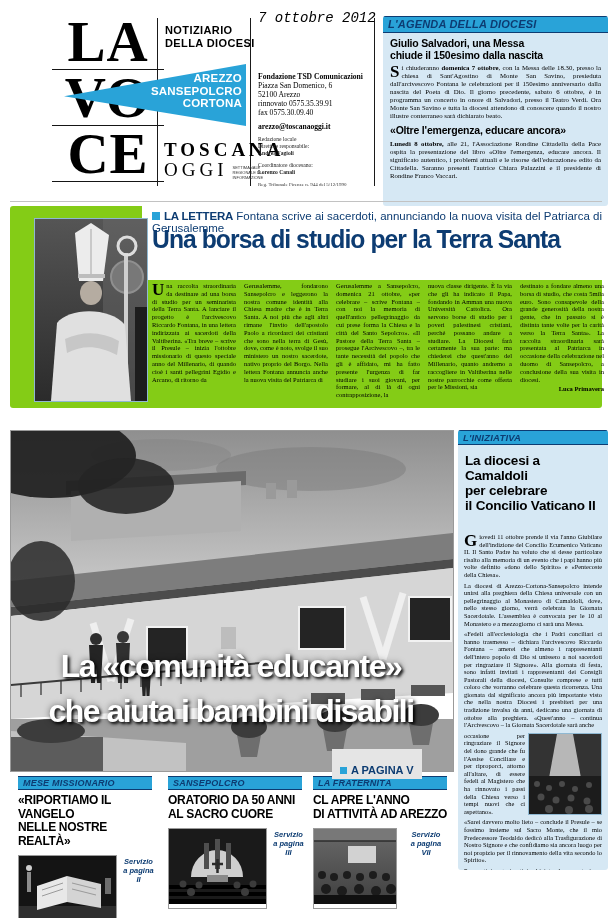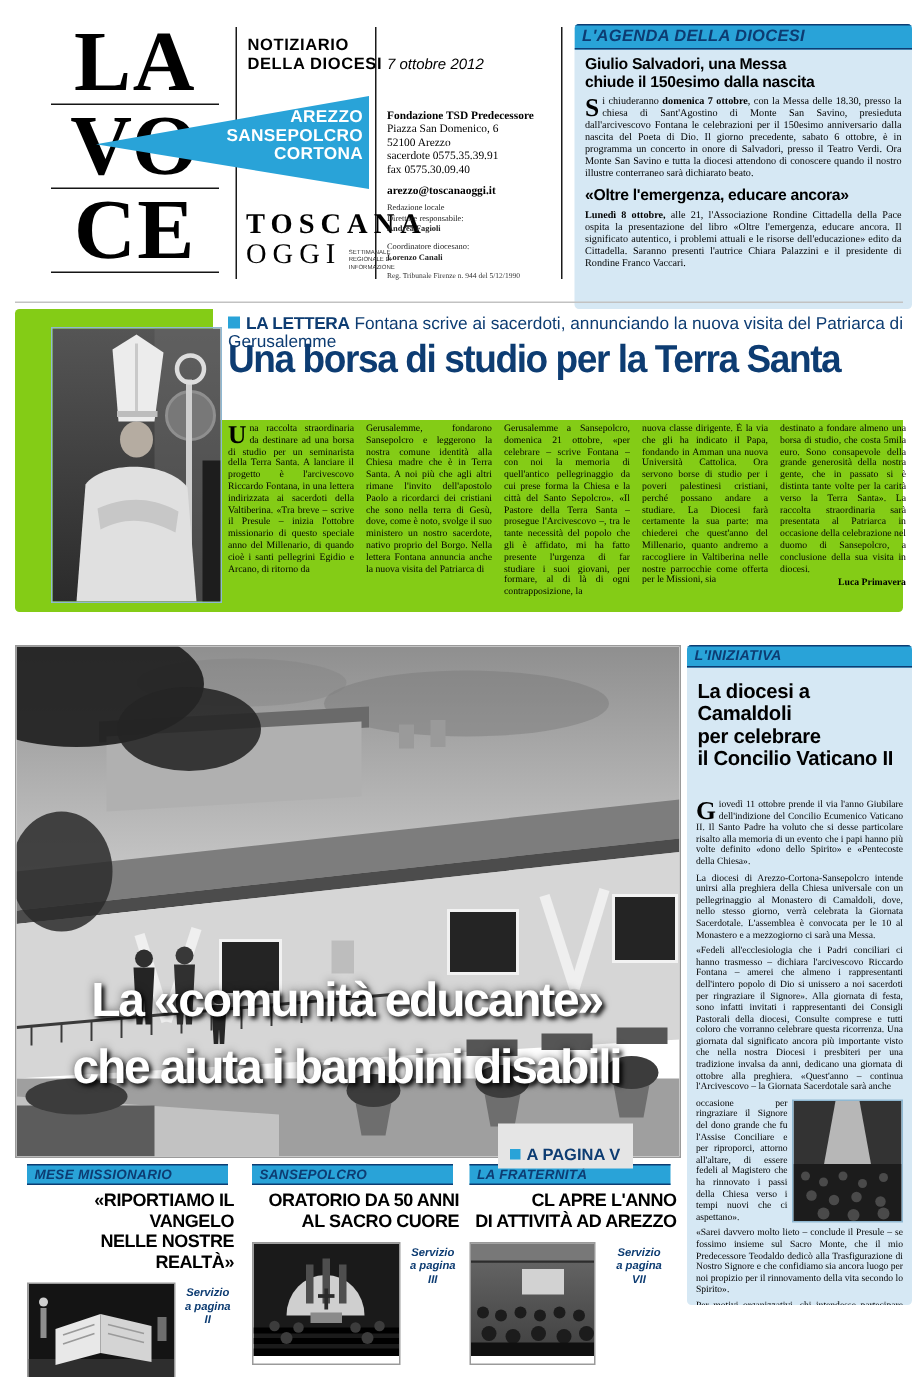--- a/index.html
+++ b/index.html
@@ -1,36 +1,36 @@
 <!DOCTYPE html>
 <html><head>
 <meta charset="utf-8">
 <style>
   html,body{margin:0;padding:0;background:#e9e9e9;}
   .page{position:relative;width:612px;height:918px;background:#fff;overflow:hidden;
         font-family:"Liberation Sans",sans-serif;color:#111;}
   
-  .logo{position:absolute;left:34px;top:14px;width:112px;}
+  .logo{position:absolute;left:52px;top:14px;width:112px;}
   .logo-row{font-family:"Liberation Serif",serif;font-weight:700;font-size:57px;line-height:55px;
             letter-spacing:1px;text-align:center;border-bottom:1.5px solid #151515;color:#000;}
   .vrule{position:absolute;top:18px;width:1px;height:168px;background:#1a1a1a;}
   .notiziario{position:absolute;left:165px;top:24px;font-weight:700;font-size:11px;line-height:13px;
               letter-spacing:.4px;color:#000;white-space:pre-line;}
   .triangle{position:absolute;left:64px;top:64px;width:182px;height:62px;background:#29a3d8;
             clip-path:polygon(0 52%,100% 0,100% 100%);z-index:5;}
   .triangle-text{position:absolute;right:4px;top:8px;text-align:right;color:#fff;font-weight:700;
                  font-size:11.5px;line-height:12.5px;letter-spacing:.2px;}
   .toscana{position:absolute;left:164px;top:140px;font-family:"Liberation Serif",serif;color:#000;}
   .toscana .l1{font-size:19px;letter-spacing:4px;font-weight:700;line-height:20px;font-family:Liberation Serif, serif;}
   .toscana .l2row{display:flex;align-items:flex-end;gap:5px;}
   .toscana .l2{font-size:19px;letter-spacing:4px;font-weight:400;line-height:20px;}
   .toscana .tag{font-family:"Liberation Sans",sans-serif;font-size:4px;line-height:5px;color:#333;
                 width:40px;text-transform:uppercase;}
-  .dateline{position:absolute;left:258px;top:38px;font-family:Liberation Sans, sans-serif;
-            font-style:italic;font-size:10px;color:#000;}
+  .dateline{position:absolute;left:258px;top:10px;font-family:Liberation Mono, monospace;
+            font-style:italic;font-size:14px;color:#000;}
   .publisher{position:absolute;left:258px;top:72px;width:108px;font-family:"Liberation Serif",serif;
              font-size:7.6px;line-height:9px;color:#000;}
   .publisher .b{font-weight:700;}
   .publisher .gap{height:5px;}
   .publisher .tiny{font-size:5.6px;line-height:7px;color:#222;}
   .publisher .reg{font-size:5px;line-height:6px;margin-top:6px;color:#333;}
   
   .agenda{position:absolute;left:383px;top:16px;width:225px;height:190px;background:#d6e8f4;
           border-radius:3px;overflow:hidden;}
   .cyanband{background:#29a3d8;color:#0d3c72;font-weight:700;font-style:italic;
@@ -82,21 +82,21 @@
              white-space:pre-line;letter-spacing:-.2px;}
   .ini-body{margin:0 6px;font-family:"Liberation Serif",serif;font-size:6.4px;line-height:7.6px;
             text-align:justify;color:#000;}
   .ini-body p{margin:0 0 3px 0;}
   .ini-photo{float:right;width:72px;height:80px;margin:1px 0 2px 3px;border:1px solid #8fb8d2;}
   
   .brief{position:absolute;top:776px;width:138px;}
   .brief .cyanband{font-size:9px;line-height:12px;border-top-width:1px;border-bottom-width:1px;
                    width:124px;}
   .brief-title{font-weight:900;font-size:12px;line-height:13.5px;color:#000;margin-top:4px;
-               letter-spacing:-.3px;white-space:pre-line;text-align:right;}
+               letter-spacing:-.3px;white-space:pre-line;}
   .brief-row{display:flex;margin-top:7px;gap:4px;}
   .brief-photo{border:1px solid #9a9a9a;flex:none;}
   .brief-ref{color:#0d3c72;font-weight:700;font-style:italic;font-size:7.5px;line-height:9px;
              text-align:center;white-space:pre-line;flex:1;padding-top:2px;}
   .hairline{position:absolute;left:10px;top:201px;width:592px;height:1px;background:#c2c2c2;}
 </style>
 </head>
 <body>
 
 <div class="page">
@@ -125,24 +125,24 @@
     <div class="l1">TOSCANA</div>
     <div class="l2row">
       <span class="l2">OGGI</span>
       <span class="tag">Settimanale regionale di informazione</span>
     </div>
   </div>
 
   <div class="dateline">7 ottobre 2012</div>
 
   <div class="publisher">
-    <div class="b">Fondazione TSD Predecessore</div>
+    <div class="b">Fondazione TSD Comunicazioni</div>
     <div>Piazza San Domenico, 6</div>
     <div>52100 Arezzo</div>
-    <div>sacerdote 0575.35.39.91</div>
+    <div>rinnovato 0575.35.39.91</div>
     <div>fax 0575.30.09.40</div>
     <div class="gap"></div>
     <div class="b">arezzo@toscanaoggi.it</div>
     <div class="gap"></div>
     <div class="tiny">Redazione locale</div>
     <div class="tiny">Direttore responsabile:</div>
     <div class="tiny b">Andrea Fagioli</div>
     <div class="gap"></div>
     <div class="tiny">Coordinatore diocesano:</div>
     <div class="tiny b">Lorenzo Canali</div>

